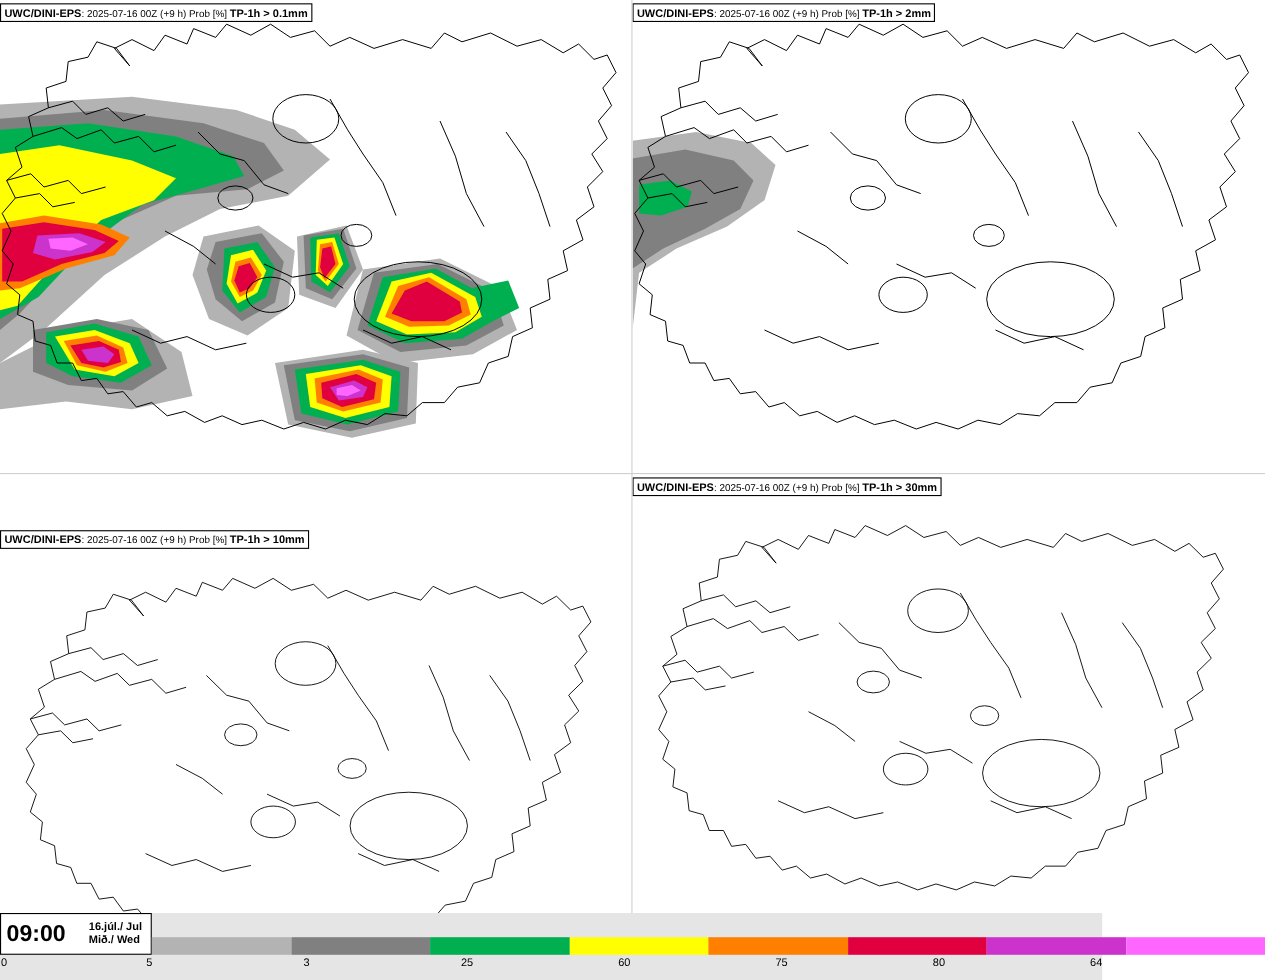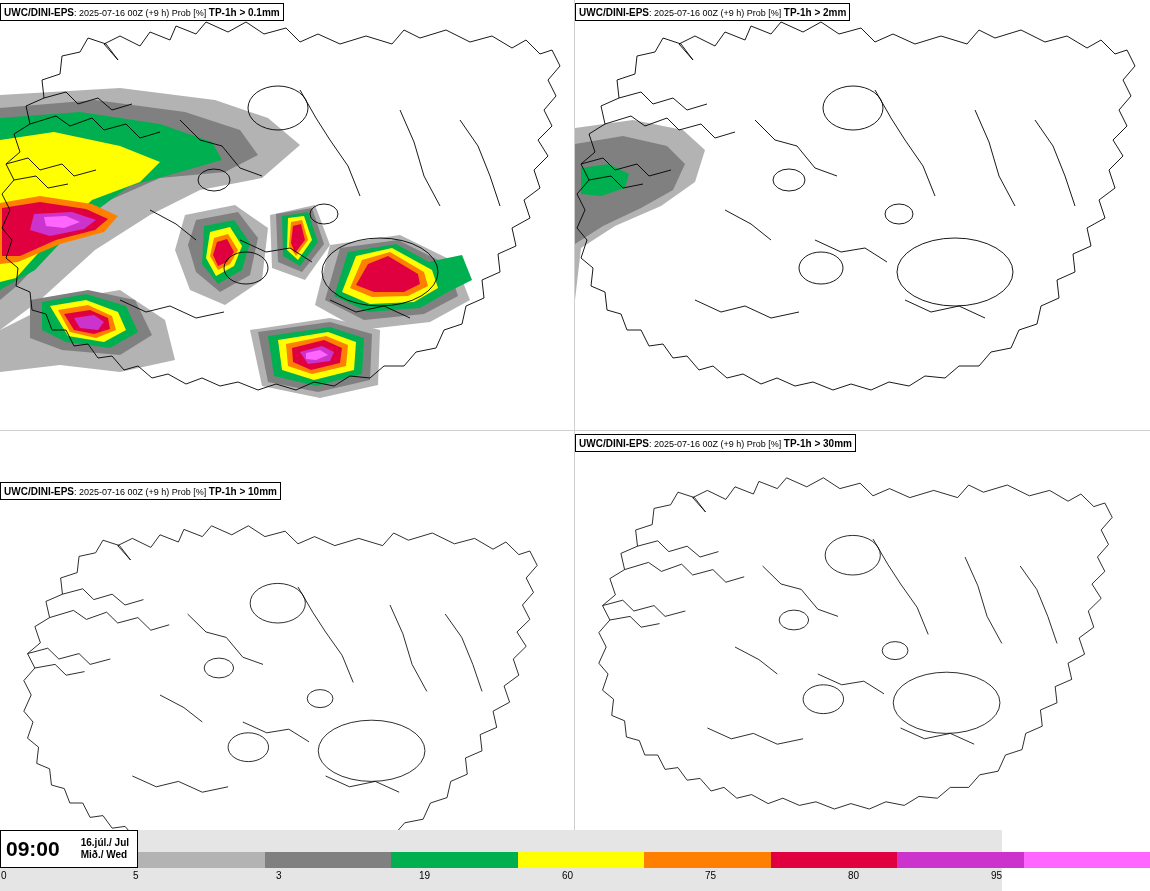--- a/index.html
+++ b/index.html
@@ -278,22 +278,22 @@
         <div style="background: rgb(255, 255, 0);"></div>
         <div style="background: rgb(255, 128, 0);"></div>
         <div style="background: rgb(224, 0, 64);"></div>
         <div style="background: rgb(204, 51, 204);"></div>
         <div style="background: rgb(255, 102, 255);"></div>
       </div>
     <div class="cticks" id="cticks">
         <span class="ctick" style="left: 1px;">0</span>
         <span class="ctick" style="left: 133px;">5</span>
         <span class="ctick" style="left: 276px;">3</span>
-        <span class="ctick" style="left: 419px;">19</span>
+        <span class="ctick" style="left: 419px;">25</span>
         <span class="ctick" style="left: 562px;">60</span>
         <span class="ctick" style="left: 705px;">75</span>
         <span class="ctick" style="left: 848px;">80</span>
-        <span class="ctick" style="left: 991px;">95</span>
+        <span class="ctick" style="left: 991px;">64</span>
         <span class="ctick" style="left: 1188px;">99</span>
       </div>
   </div>
 
 </div>
 
 </body></html>

